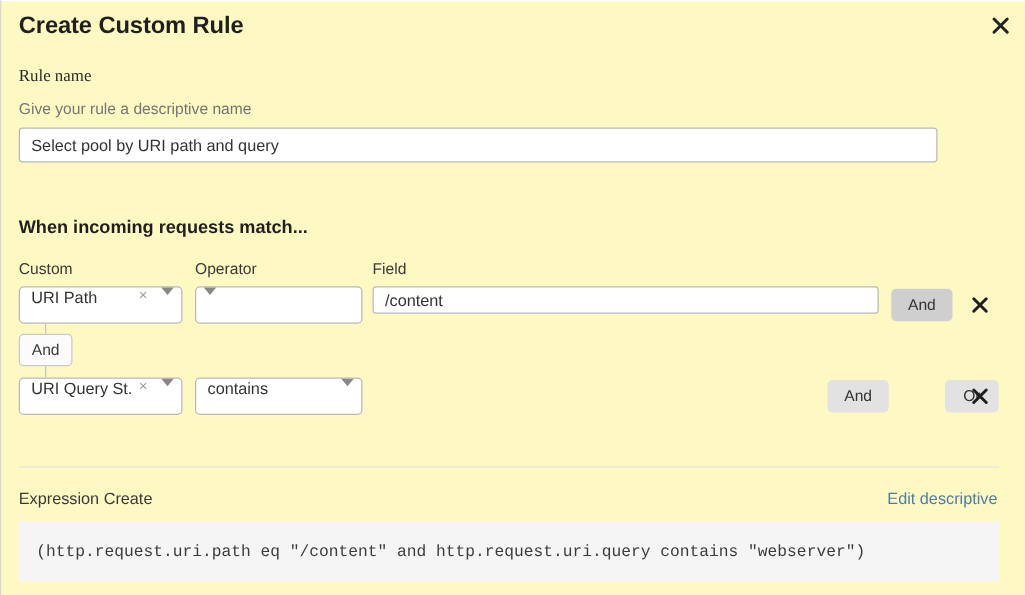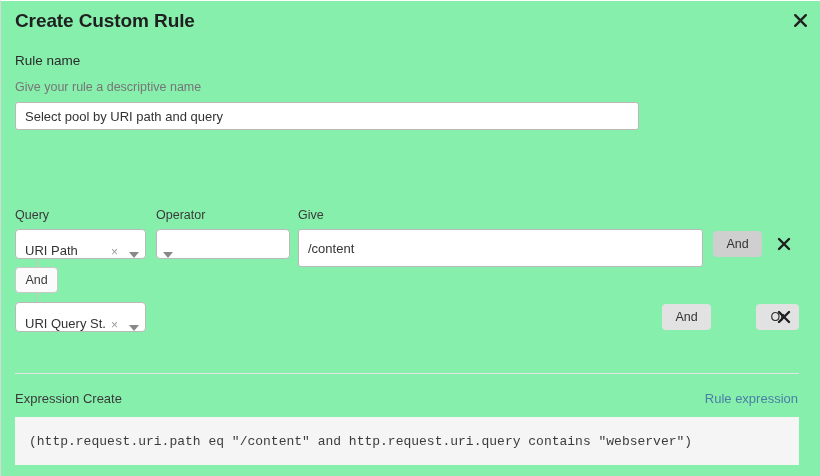--- a/index.html
+++ b/index.html
@@ -15,21 +15,21 @@
     overflow: hidden;
   }
 
   .dialog {
     position: relative;
     width: 820px;
     height: 476px;
     box-sizing: border-box;
     border-left: 1px solid #d8d8d8;
     border-top: 1px solid #ffffff;
-    background: #86efac;
+    background: #fef9c3;
   }
 
   
   .dialog-title {
     position: absolute;
     left: 14px;
     top: 9px;
     font-size: 19px;
     font-weight: bold;
     color: #1f1f1f;
@@ -47,20 +47,21 @@
     cursor: pointer;
     color: #222222;
   }
   .close-icon svg { display: block; }
 
   
   .label-strong {
     position: absolute;
     font-size: 13.5px;
     color: #2b2b2b;
+    font-family: Liberation Serif, serif;
   }
   .label-muted {
     position: absolute;
     font-size: 12.5px;
     color: #767676;
   }
   #rule-name-label { left: 14px; top: 52px; }
   #rule-name-help  { left: 14px; top: 79px; }
 
   .text-input {
@@ -72,21 +73,21 @@
     background: #ffffff;
     font-family: "Liberation Sans", sans-serif;
     font-size: 13px;
     color: #333333;
     padding: 0 9px;
     outline: none;
   }
   #rule-name-input {
     left: 14px;
     top: 101px;
-    width: 624px;
+    width: 735px;
   }
 
   
   #match-heading {
     position: absolute;
     left: 14px;
     top: 173px;
     font-size: 14.5px;
     font-weight: bold;
     color: #1f1f1f;
@@ -109,21 +110,21 @@
   #cond-row-1 { top: 301px; }
 
   .select-box {
     position: absolute;
     box-sizing: border-box;
     height: 30px;
     border: 1px solid #b9b9b9;
     border-radius: 4px;
     background: #ffffff;
     display: flex;
-    align-items: flex-end;
+    align-items: flex-start;
     cursor: pointer;
   }
   .select-field    { left: 14px;  width: 131px; }
   .select-operator { left: 155px; width: 134px; }
 
   .select-text {
     flex: 1;
     font-size: 13px;
     color: #333333;
     padding-left: 9px;
@@ -144,21 +145,21 @@
     justify-content: center;
   }
   .chevron-down-icon i {
     display: block;
     width: 0; height: 0;
     border-left: 5px solid transparent;
     border-right: 5px solid transparent;
     border-top: 6px solid #888888;
   }
 
-  .value-input { top: 0; height: 38px; }
+  .value-input { top: 0; height: 22px; }
   #value-input-0 { left: 297px; width: 405px; }
   #value-input-1 { left: 297px; width: 354px; }
 
   .logic-btn {
     position: absolute;
     box-sizing: border-box;
     height: 26px;
     top: 2px;
     border: none;
     border-radius: 4px;
@@ -272,24 +273,25 @@
   <div class="close-icon">
     <svg width="15" height="15" viewBox="0 0 15 15" aria-hidden="true">
       <path d="M2.2 2.2 L12.8 12.8 M12.8 2.2 L2.2 12.8" stroke="currentColor" stroke-width="2.4" stroke-linecap="round"></path>
     </svg>
   </div>
 
   <div class="label-strong" id="rule-name-label">Rule name</div>
   <div class="label-muted" id="rule-name-help">Give your rule a descriptive name</div>
   <input class="text-input" id="rule-name-input" type="text" value="Select pool by URI path and query" style="">
 
-
-  <div class="col-header" id="col-field">Query</div>
+  <div id="match-heading">When incoming requests match...</div>
+
+  <div class="col-header" id="col-field">Custom</div>
   <div class="col-header" id="col-operator">Operator</div>
-  <div class="col-header" id="col-value">Give</div>
+  <div class="col-header" id="col-value">Field</div>
 
   <div class="cond-row" id="cond-row-0">
     <div class="select-box select-field">
       <span class="select-text">URI Path</span>
       <span class="select-clear">×</span>
       <span class="chevron-down-icon">
           <i></i>
         </span>
     </div>
     <div class="select-box select-operator">
@@ -313,28 +315,34 @@
   </div>
 
   <div class="cond-row" id="cond-row-1">
     <div class="select-box select-field">
       <span class="select-text">URI Query St...</span>
       <span class="select-clear">×</span>
       <span class="chevron-down-icon">
           <i></i>
         </span>
     </div>
+    <div class="select-box select-operator">
+      <span class="select-text">contains</span>
+      <span class="chevron-down-icon">
+          <i></i>
+        </span>
+    </div>
     <button class="logic-btn btn-light" id="and-btn-1">And</button>
     <button class="logic-btn btn-light" id="or-btn-1">Or</button>
     <div class="remove-icon" id="remove-icon-1">
       <svg width="14" height="14" viewBox="0 0 14 14" aria-hidden="true">
         <path d="M2 2 L12 12 M12 2 L2 12" stroke="currentColor" stroke-width="2.4" stroke-linecap="round"></path>
       </svg>
     </div>
   </div>
 
   <div id="divider"></div>
 
   <div id="expr-label">Expression Create</div>
-  <a id="edit-expression-link">Rule expression</a>
+  <a id="edit-expression-link">Edit descriptive</a>
   <div id="expr-code">(http.request.uri.path eq "/content" and http.request.uri.query contains "webserver")</div>
 
 </div>
 
 </body></html>

